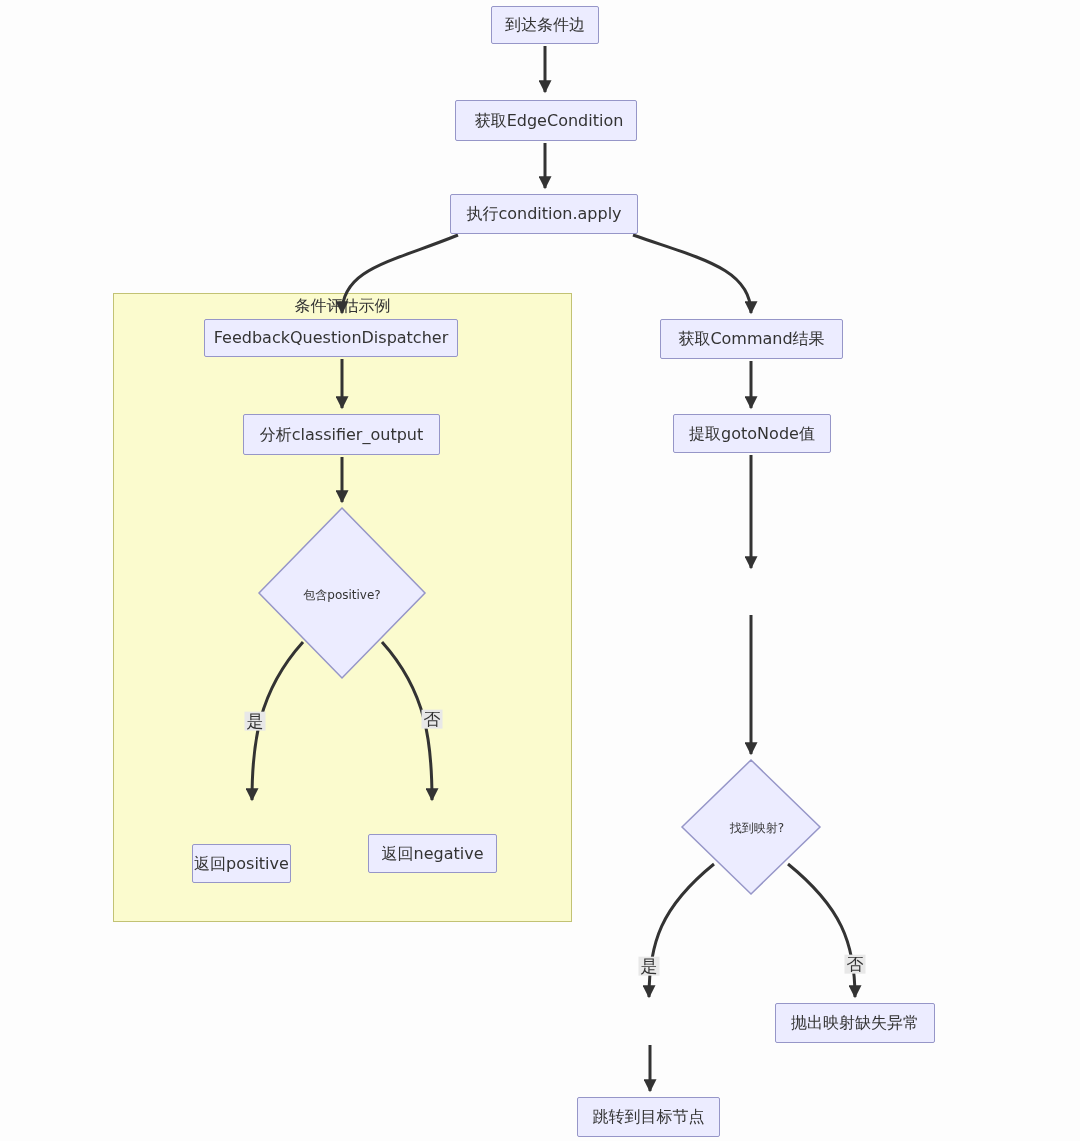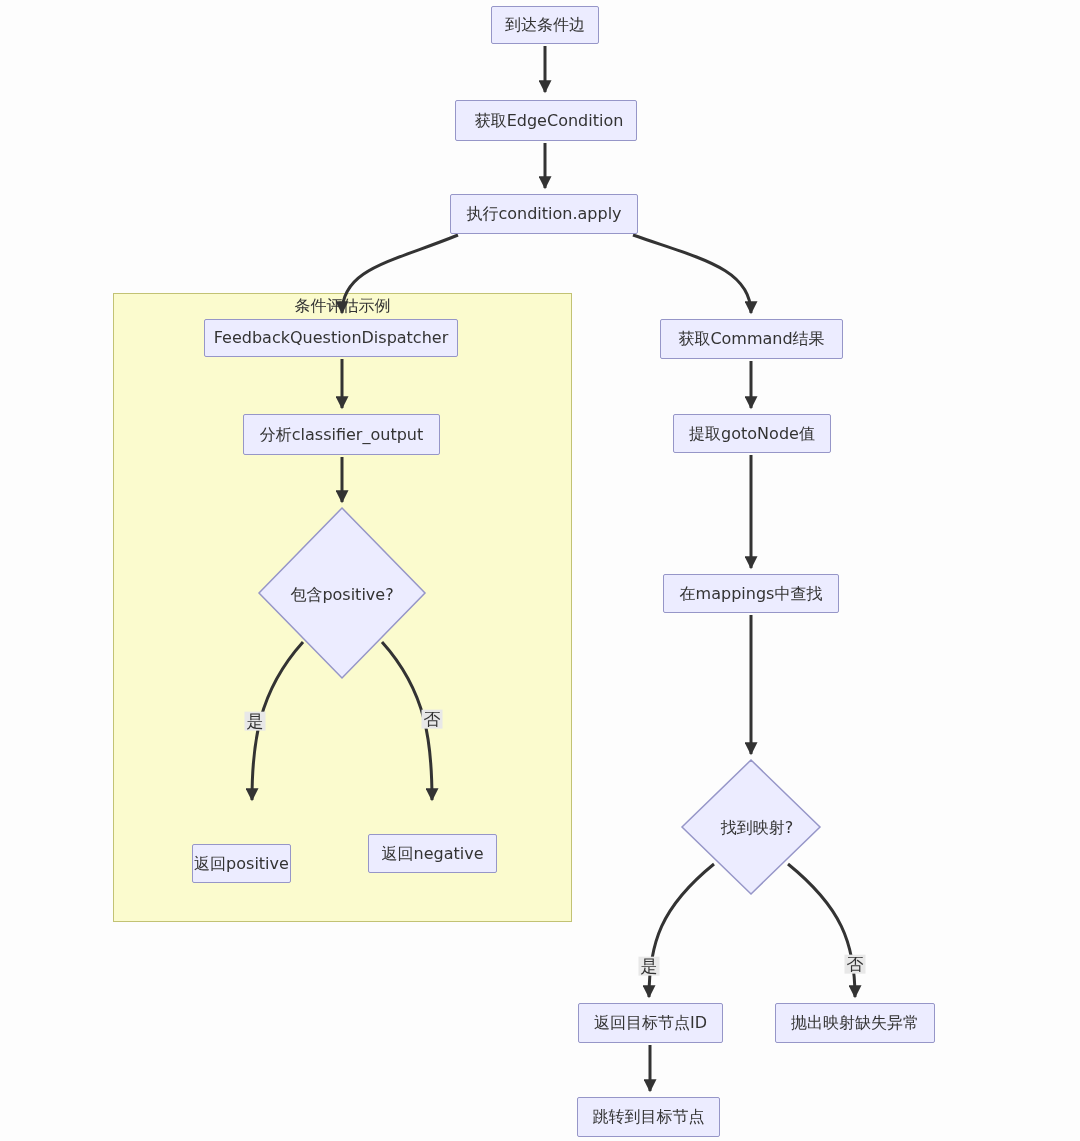--- a/index.html
+++ b/index.html
@@ -68,21 +68,21 @@
     justify-content: center;
     font-size: 16px;
     line-height: 1;
     white-space: nowrap;
     color: var(--node-text);
     z-index: 3;
   }
   .diamond-label {
     position: absolute;
     text-align: center;
-    font-size: 16px;
+    font-size: 12px;
     white-space: nowrap;
     transform: translate(-50%, -50%);
     z-index: 3;
   }
   .edge-label {
     position: absolute;
     transform: translate(-50%, -50%);
     font-size: 17px;
     line-height: 1.1;
     padding: 0 2px;
@@ -136,23 +136,21 @@
   <div class="node" style="left:243px; top:414px; width:197px; height:41px;">分析classifier_output</div>
 
   <div class="node" style="left:192px; top:844px; width:99px; height:39px;">返回positive</div>
 
   <div class="node" style="left:368px; top:806px; width:129px; height:39px;margin-top:28px;">返回negative</div>
 
   <div class="node" style="left:660px; top:319px; width:183px; height:40px;">获取Command结果</div>
 
   <div class="node" style="left:673px; top:414px; width:158px; height:39px;">提取gotoNode值</div>
 
-  <div class="node" style="left:663px; top:574px; width:176px; height:39px;">在mappings中查找</div>
 
-  <div class="node" style="left:578px; top:1003px; width:145px; height:40px;">返回目标节点ID</div>
 
   <div class="node" style="left:775px; top:1003px; width:160px; height:40px;">抛出映射缺失异常</div>
 
   <div class="node" style="left:577px; top:1097px; width:143px; height:40px;">跳转到目标节点</div>
 
   <div class="diamond-label" style="left:342px; top:595px;">包含positive?</div>
 
   <div class="diamond-label" style="left:751px; top:828px;margin-left:6px;">找到映射?</div>
 
   <span class="edge-label" style="left:255px; top:721px;">是</span>

